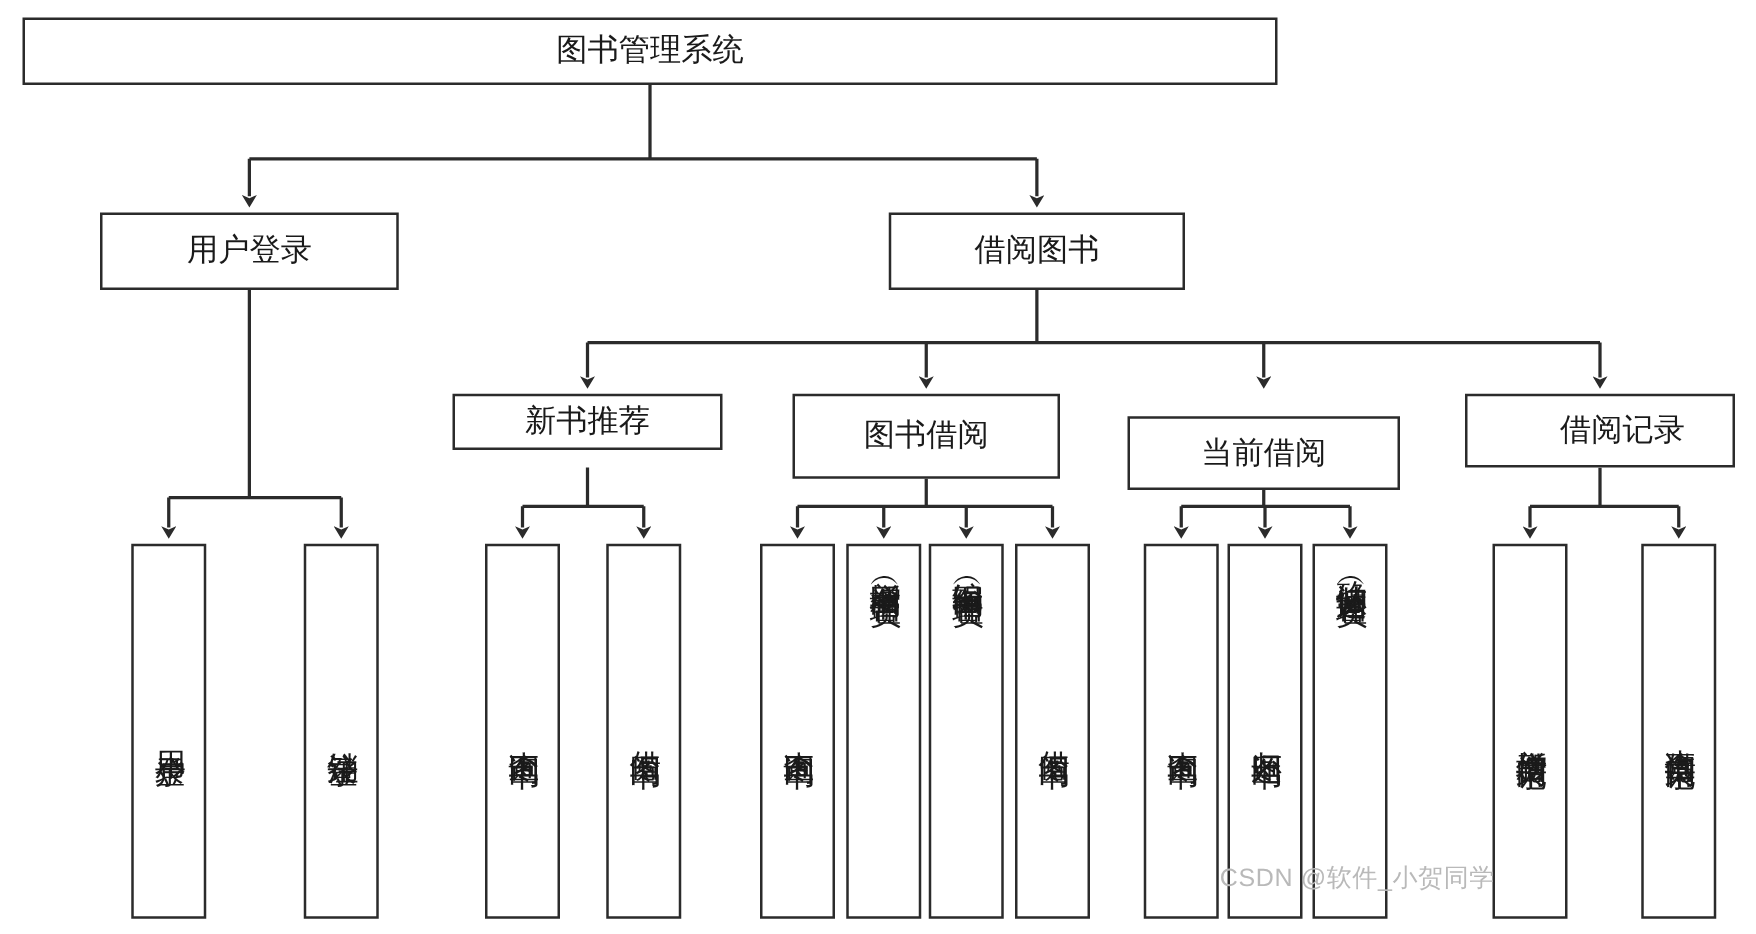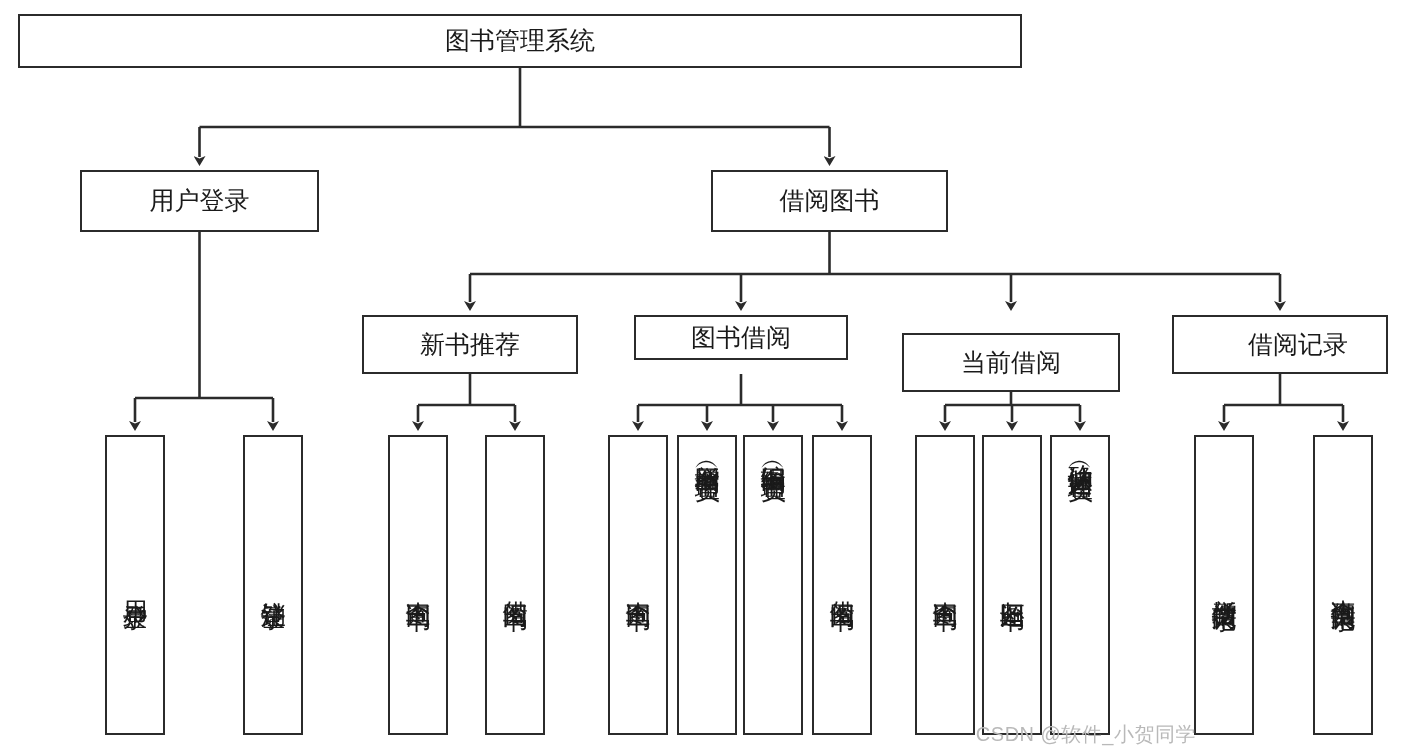--- a/index.html
+++ b/index.html
@@ -124,24 +124,24 @@
   <div id="node-layer">
       <div class="node horiz" style="left: 18px; top: 14px; width: 1004px; height: 54px;">
         <span class="label">图书管理系统</span>
       </div>
       <div class="node horiz" style="left: 80px; top: 170px; width: 239px; height: 62px;">
         <span class="label">用户登录</span>
       </div>
       <div class="node horiz" style="left: 711px; top: 170px; width: 237px; height: 62px;">
         <span class="label">借阅图书</span>
       </div>
-      <div class="node horiz" style="left: 362px; top: 315px; width: 216px; height: 59px;">
+      <div class="node horiz" style="left: 362px; top: 315px; width: 216px; height: 45px;">
         <span class="label">新书推荐</span>
       </div>
-      <div class="node horiz" style="left: 634px; top: 315px; width: 214px; height: 45px;">
+      <div class="node horiz" style="left: 634px; top: 315px; width: 214px; height: 68px;">
         <span class="label">图书借阅</span>
       </div>
       <div class="node horiz" style="left: 902px; top: 333px; width: 218px; height: 59px;">
         <span class="label">当前借阅</span>
       </div>
       <div class="node horiz" style="left: 1172px; top: 315px; width: 216px; height: 59px; padding-left: 36px;">
         <span class="label">借阅记录</span>
       </div>
       <div class="node vert centeralign" style="left: 105px; top: 435px; width: 60px; height: 300px;">
         <span class="label">用户登录</span>
@@ -177,14 +177,14 @@
         <span class="label">确认归还（管理员）</span>
       </div>
       <div class="node vert centeralign" style="left: 1194px; top: 435px; width: 60px; height: 300px;">
         <span class="label">新增借阅记录</span>
       </div>
       <div class="node vert centeralign" style="left: 1313px; top: 435px; width: 60px; height: 300px;">
         <span class="label">查询借阅记录</span>
       </div>
     </div>
 
-  <div class="watermark" id="watermark-el" style="left: 1196px; top: 748px; transform: translate(-100%, -100%);">CSDN @软件_小贺同学</div>
+  <div class="watermark" id="watermark-el" style="left: 1196px; top: 716px; transform: translate(-100%, -100%);">CSDN @软件_小贺同学</div>
 </div>
 
 </body></html>

